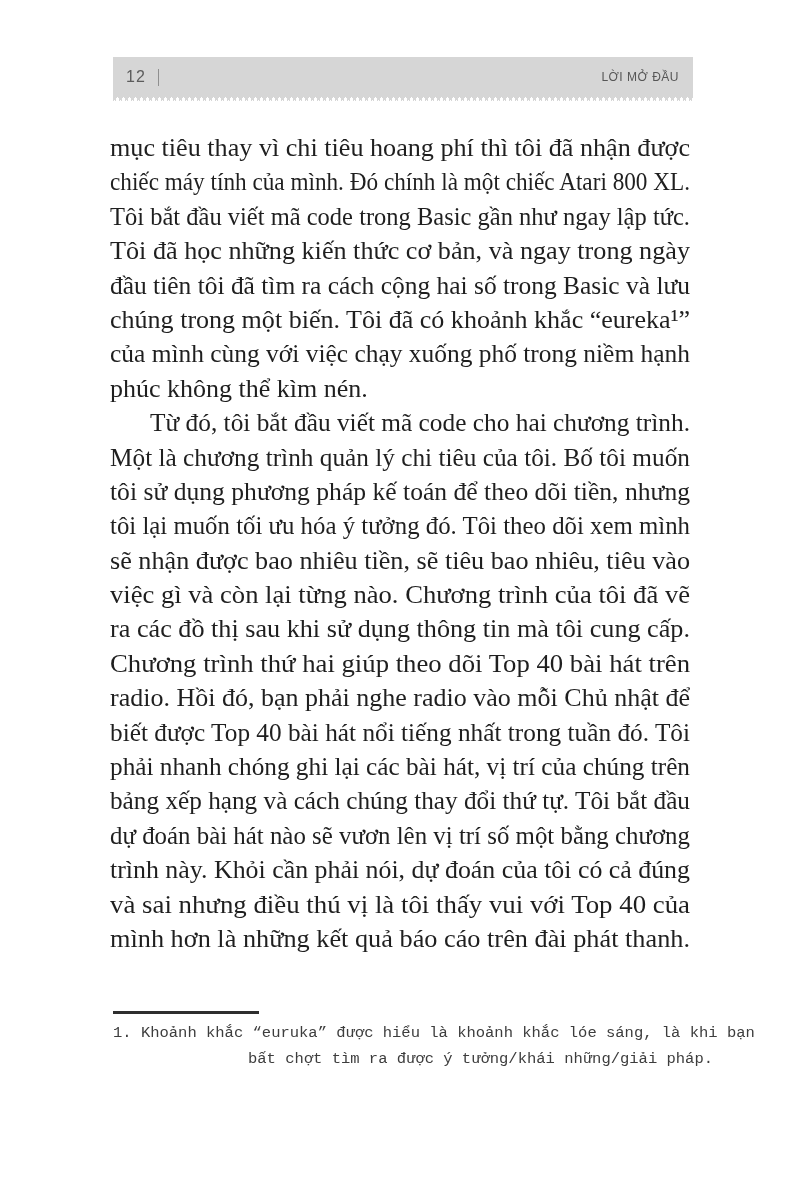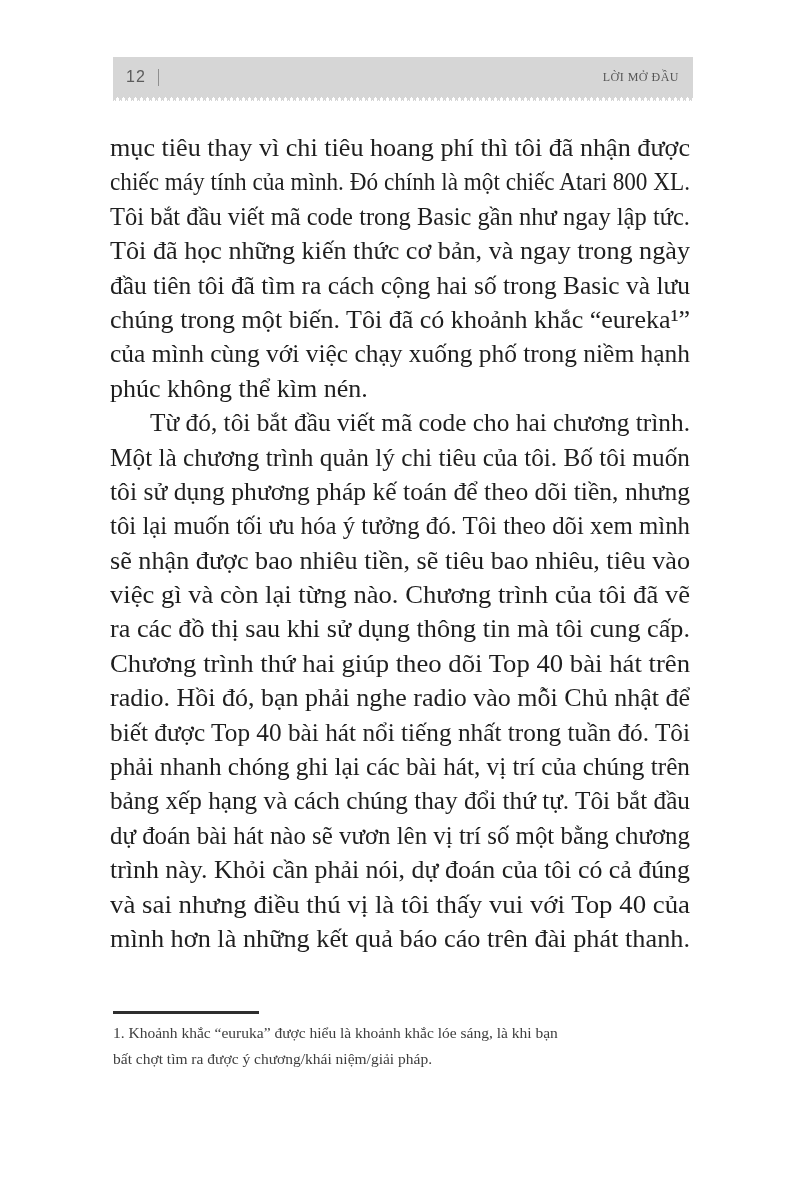--- a/index.html
+++ b/index.html
@@ -41,21 +41,21 @@
     letter-spacing: 1px;
   }
   .pagenum-sep {
     display: inline-block;
     width: 1px;
     height: 17px;
     background: #8f8f8f;
     margin-left: 12px;
   }
   .chapter {
-    font-family: Liberation Serif, serif;
+    font-family: Liberation Sans, sans-serif;
     font-size: 12px;
     color: #565656;
     letter-spacing: 0.5px;
   }
   
   .sawtooth {
     position: absolute;
     top: 100%;
     left: 0;
     width: 100%;
@@ -91,25 +91,26 @@
     top: 1011px;
     width: 600px;
   }
   .footnote-rule {
     width: 146px;
     height: 3px;
     background: var(--rule);
     margin-bottom: 6px;
   }
   .footnote-line {
-    font-family: Liberation Serif, serif;
+    font-family: Liberation Mono, monospace;
     font-size: 15.5px;
     line-height: 26px;
     color: var(--foot-ink);
     white-space: nowrap;
+    text-align: right;
   }
 </style>
 </head>
 <body>
 
 <div class="page">
 
   <header class="runhead">
     <div class="runhead-left">
       <span class="pagenum">12</span>
@@ -195,17 +196,17 @@
         <svg class="body-line">
           <text x="0" y="26" textLength="580" lengthAdjust="spacingAndGlyphs">mình hơn là những kết quả báo cáo trên đài phát thanh.</text>
         </svg>
       </section>
   </main>
 
   <footer class="footnote">
     <div class="footnote-rule"></div>
     <div class="footnote-lines">
         <div class="footnote-line">1. Khoảnh khắc “euruka” được hiểu là khoảnh khắc lóe sáng, là khi bạn</div>
-        <div class="footnote-line">bất chợt tìm ra được ý chương/khái niệm/giải pháp.</div>
+        <div class="footnote-line">bất chợt tìm ra được ý tưởng/khái những/giải pháp.</div>
       </div>
   </footer>
 
 </div>
 
 </body></html>

